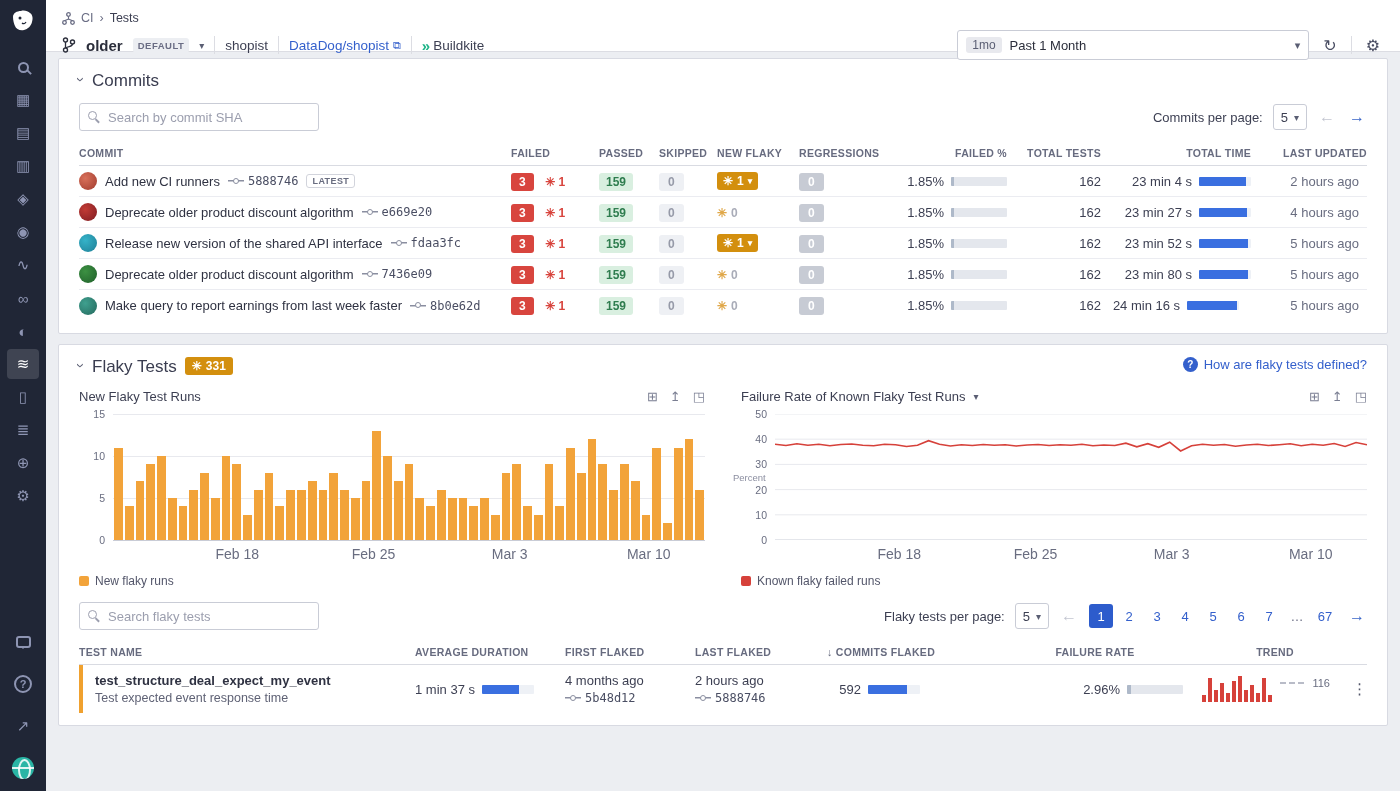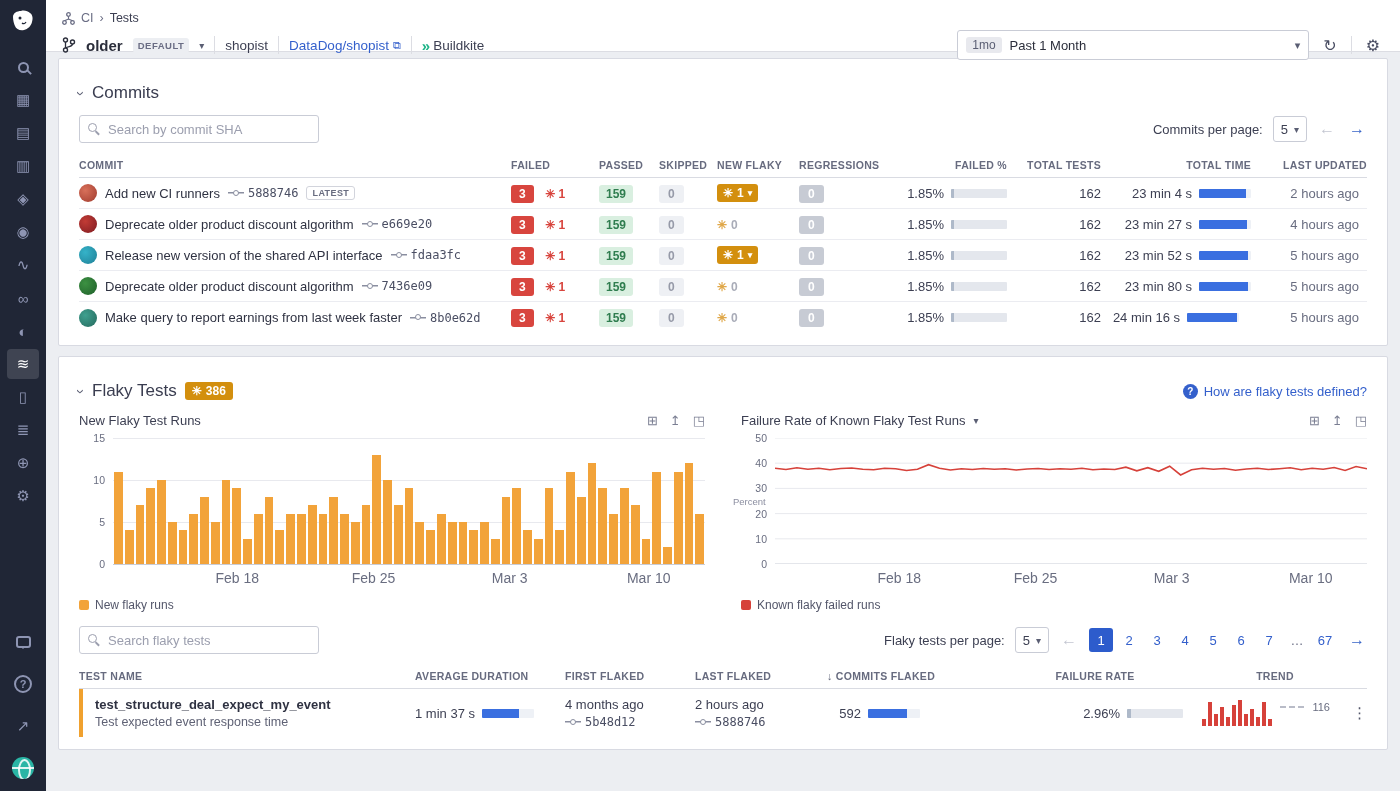--- a/index.html
+++ b/index.html
@@ -45,21 +45,21 @@
   .time-select { width:352px; height:30px; border:1px solid #c9ccd6; border-radius:3px;
     display:flex; align-items:center; gap:8px; padding:0 8px; cursor:pointer; background:#fff; }
   .time-badge { background:#e8e9ee; color:#5a5e73; font-size:12px; padding:1px 6px; border-radius:3px; }
   .time-label { font-size:13px; color:#2b2e3b; }
   .time-caret { margin-left:auto; color:#5a5e73; font-size:11px; }
   .icon-btn { font-size:16px; color:#4a4e63; cursor:pointer; padding:2px 4px; }
 
   
   .content { height:729px; padding:6px 12px; overflow:hidden; }
   .card { background:#fff; border:1px solid #d8dae2; border-radius:2px; padding:12px 20px; margin-bottom:10px; }
-  .sec-title { display:flex; align-items:center; gap:8px; margin-bottom:12px;margin-top:12px; }
+  .sec-title { display:flex; align-items:flex-start; gap:8px; margin-bottom:12px; }
   .chev { display:inline-block; transform:rotate(90deg); color:#5a5e73; font-size:15px; cursor:pointer; }
   .sec-h { font-size:17px; color:#3a3d50; font-weight:500; }
   .amber-pill { background:#d38f0e; color:#fff; font-size:12px; font-weight:bold;
     padding:2px 7px; border-radius:3px; display:inline-flex; gap:4px; align-items:center; }
   .help-link { margin-left:auto; display:flex; align-items:center; gap:6px; color:#3460cc; font-size:13px; cursor:pointer; }
   .help-dot { width:15px; height:15px; background:#3460cc; color:#fff; border-radius:50%;
     font-size:10px; font-weight:bold; display:flex; align-items:center; justify-content:center; }
 
   .toolrow { display:flex; align-items:center; margin-bottom:10px; }
   .searchbox { position:relative; width:240px; }
@@ -527,21 +527,21 @@
   </div>
 </div>
     </section>
 
     <section class="card">
       <div class="sec-title">
         <span class="chev">›</span>
         <span class="sec-h">Flaky Tests</span>
         <span class="amber-pill">
           <span>✳</span>
-          <span>386</span>
+          <span>331</span>
         </span>
         <span class="help-link">
           <span class="help-dot">?</span>
           <span>How are flaky tests defined?</span>
         </span>
       </div>
 
       <div class="charts">
 
         <div class="chart-box">

